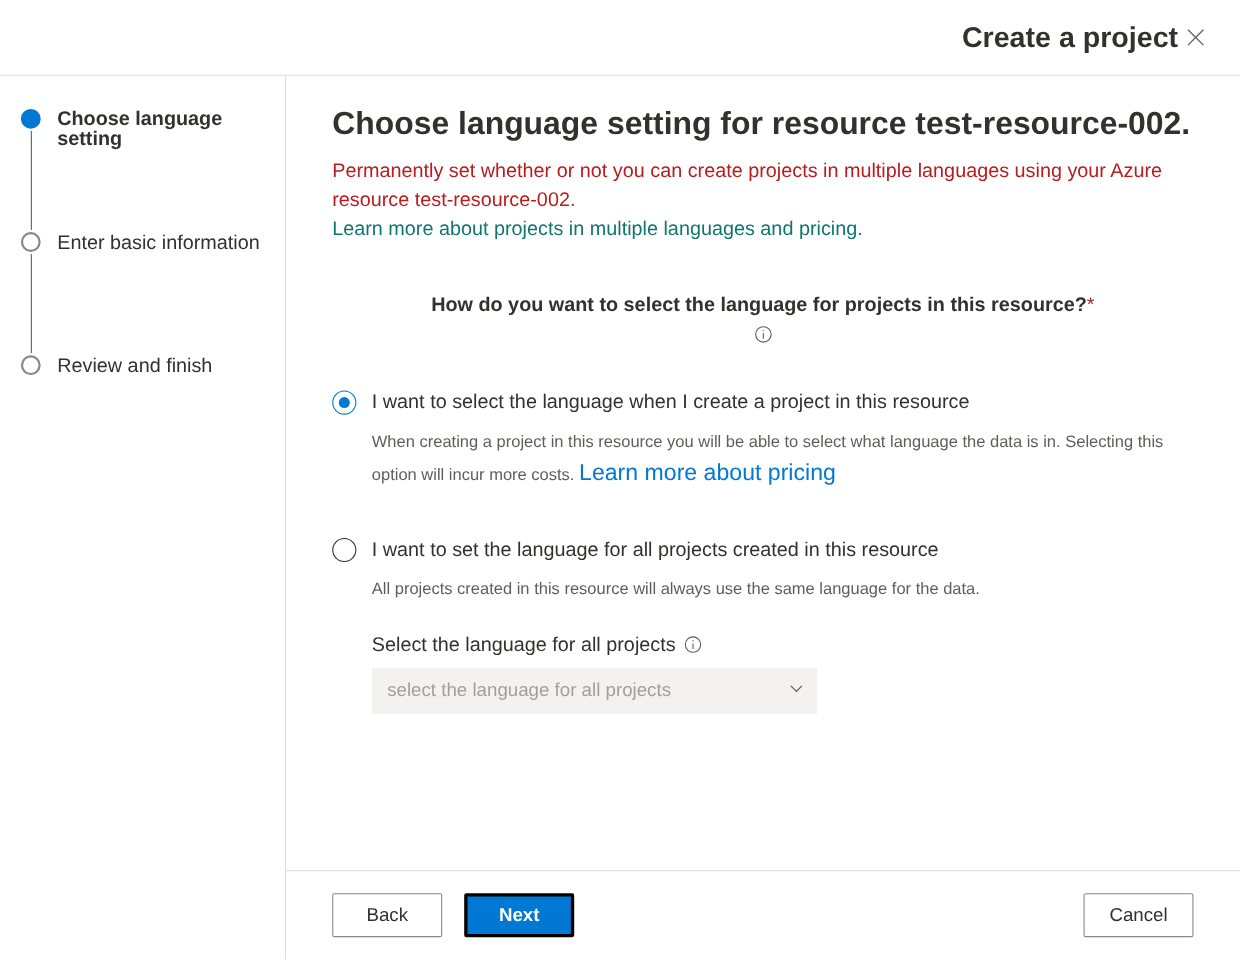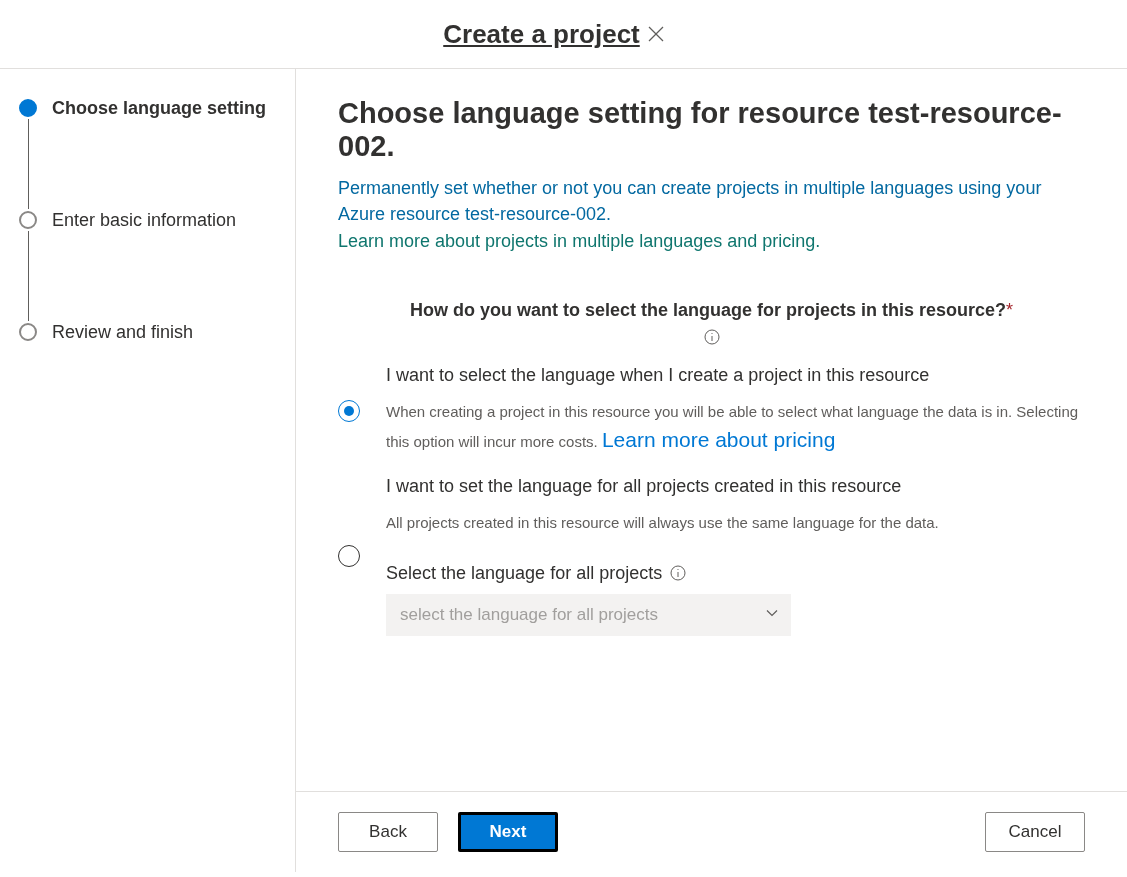--- a/index.html
+++ b/index.html
@@ -12,25 +12,24 @@
       font-size: 14px;
       color: #323130;
       background: #ffffff;
       width: 1127px;
       height: 877px;
       overflow: hidden;
       position: relative;
     }
     .header {
       display: flex;
-      justify-content: center;
+      justify-content: flex-end;
       align-items: center;
       padding: 18px 24px 18px 12px;
       border-bottom: 1px solid #e1dfdd;
-      text-decoration: underline;
     }
     .header h1 {
       font-size: 26px;
       font-weight: 600;
       color: #323130;
     }
     .close-btn {
       width: 32px;
       height: 32px;
       display: flex;
@@ -41,21 +40,21 @@
     }
     .close-btn svg {
       width: 16px;
       height: 16px;
     }
     .body {
       display: flex;
       height: calc(100% - 74px);
     }
     .sidebar {
-      width: 296px;
+      width: 260px;
       padding: 30px 16px 24px 18px;
       border-right: 1px solid #e1dfdd;
     }
     .step {
       display: flex;
       align-items: flex-start;
       position: relative;
     }
     .step-indicator {
       width: 20px;
@@ -106,21 +105,21 @@
     }
     .content h2 {
       font-size: 29px;
       font-weight: 600;
       color: #323130;
       margin-bottom: 12px;
     }
     .desc {
       font-size: 18px;
       line-height: 1.45;
-      color: #0369a1;
+      color: #b91c1c;
       margin-bottom: 4px;
     }
     .link {
       color: #0f766e;
       text-decoration: none;
       cursor: pointer;
       font-size: 18px;
     }
     .question-row {
       margin-top: 48px;
@@ -145,23 +144,23 @@
       align-items: center;
       justify-content: center;
       color: #605e5c;
     }
     .info-icon svg {
       width: 16px;
       height: 16px;
     }
     .radio-option {
       display: flex;
-      align-items: center;
-      margin-top: 18px;
-      gap: 26px;
+      align-items: flex-start;
+      margin-top: 41px;
+      gap: 14px;
     }
     .radio {
       width: 22px;
       height: 22px;
       border-radius: 50%;
       border: 1.5px solid #323130;
       flex-shrink: 0;
       margin-top: 2px;
       display: flex;
       align-items: center;

